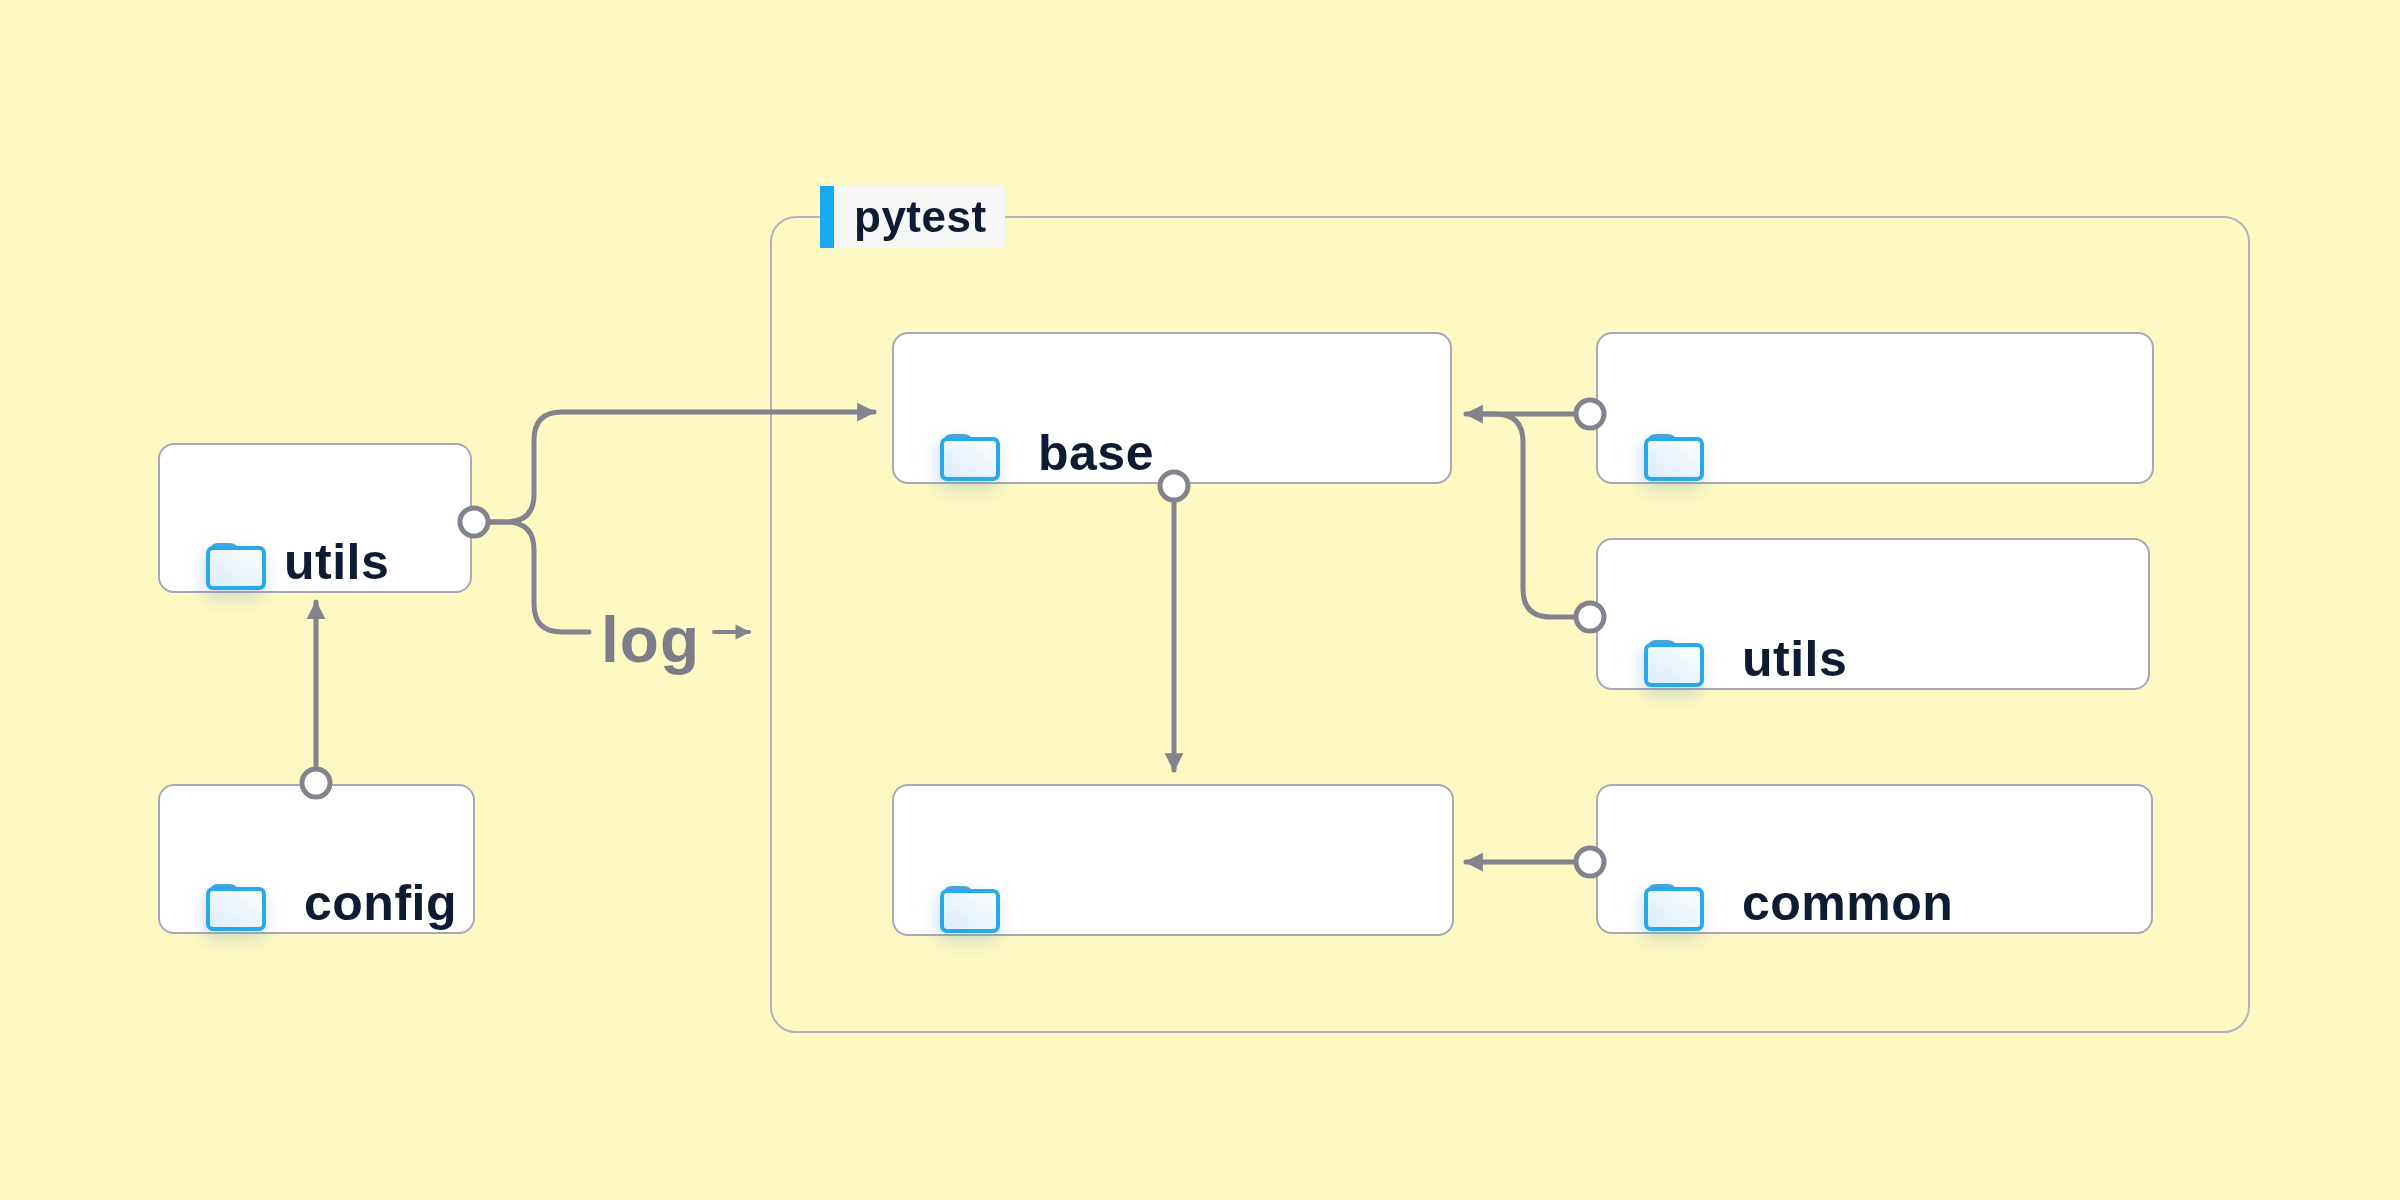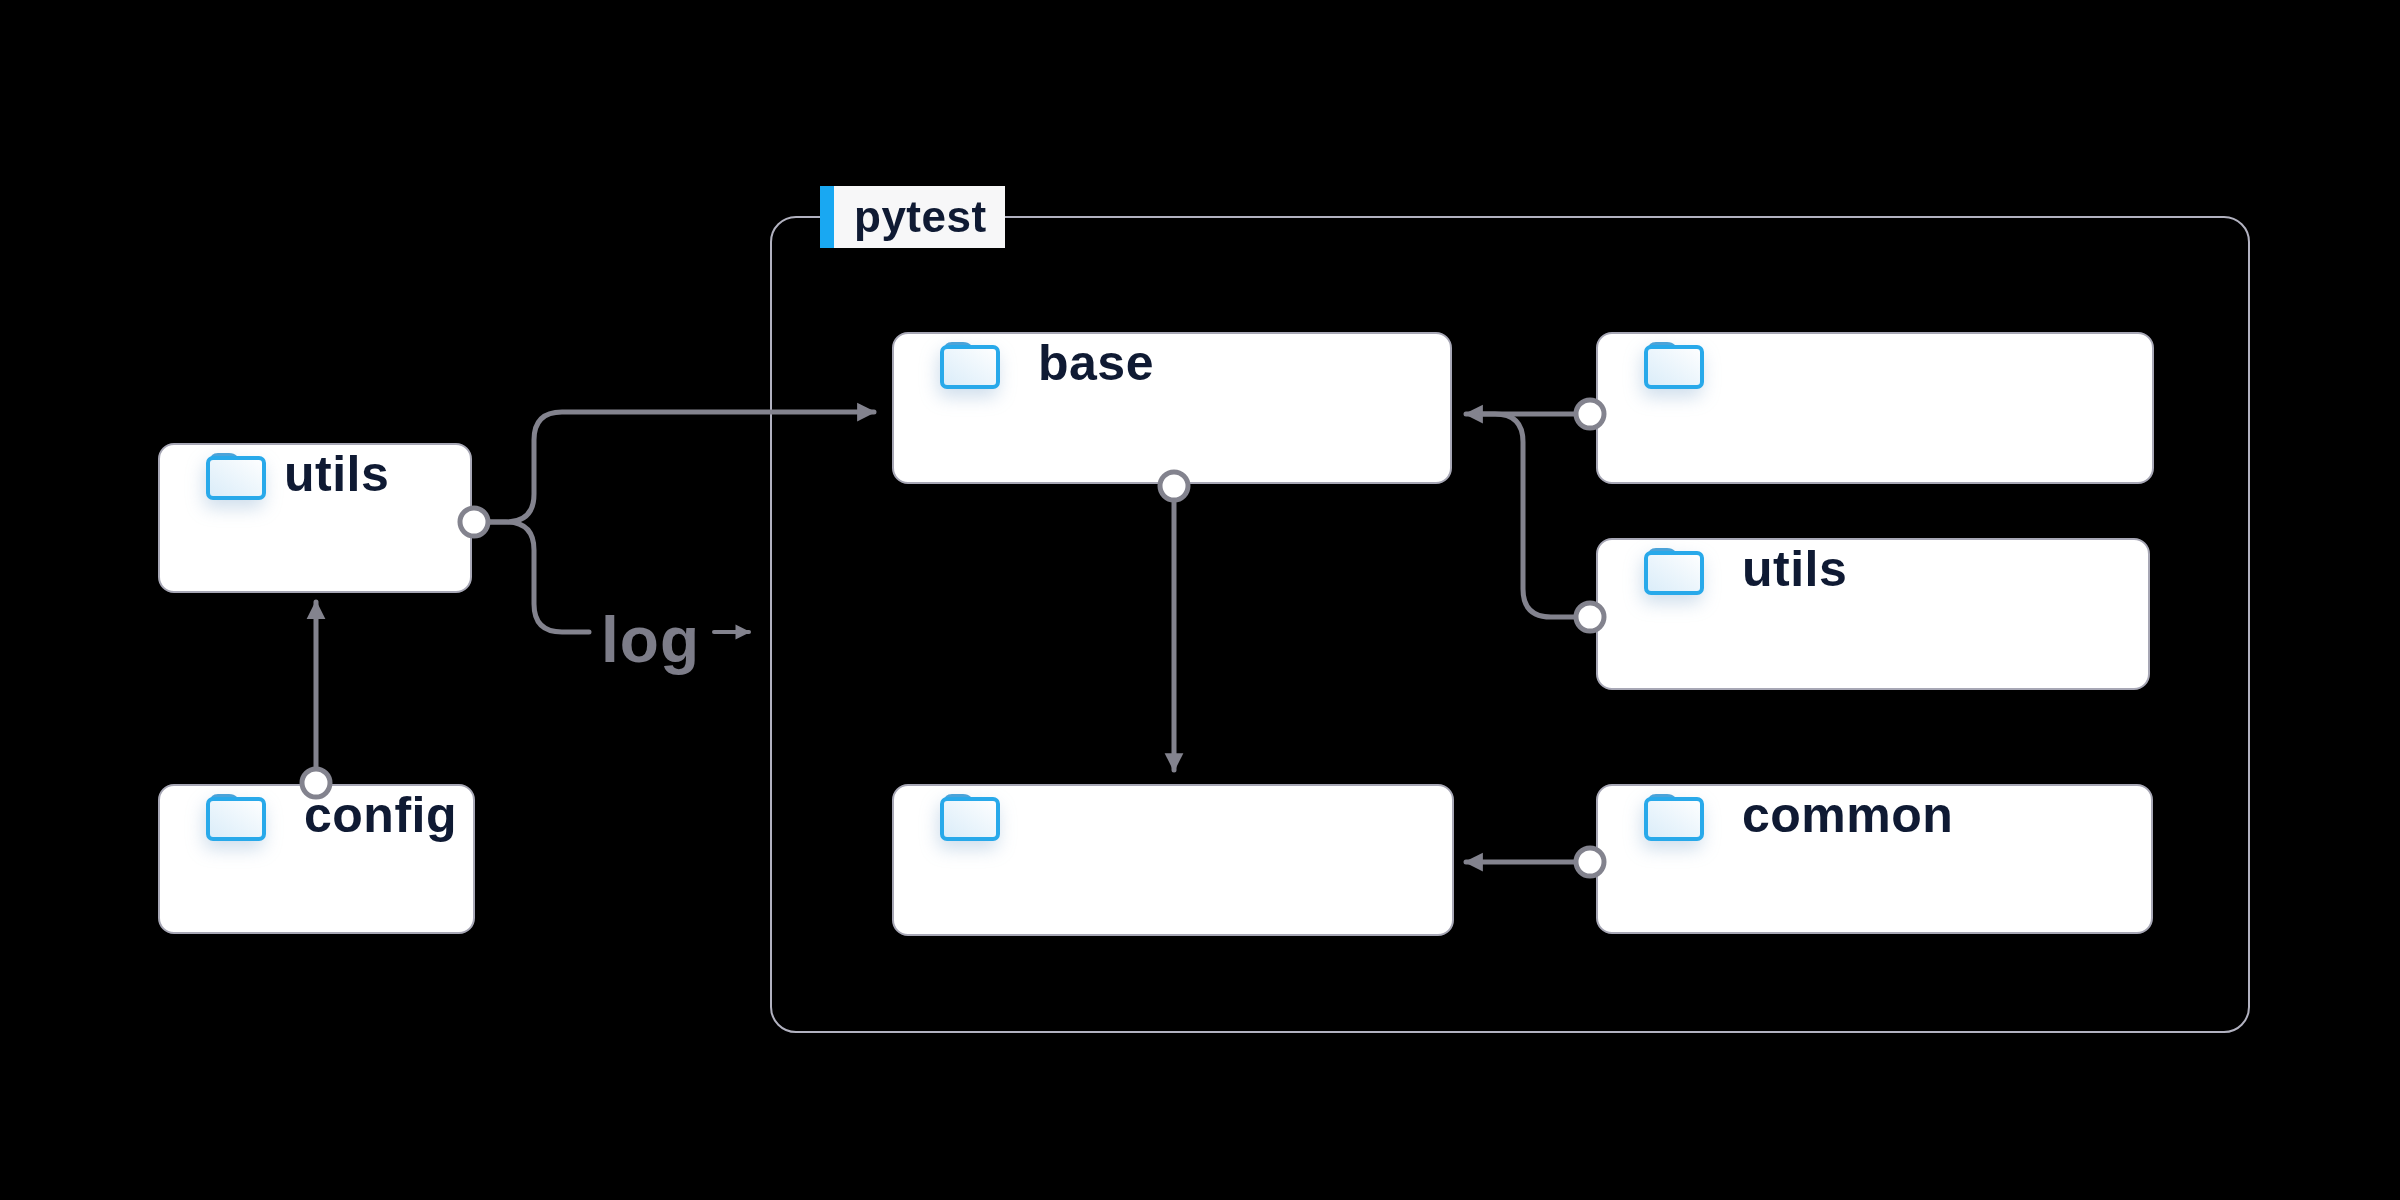--- a/index.html
+++ b/index.html
@@ -5,21 +5,21 @@
   html, body {
     margin: 0;
     padding: 0;
     background: #f7f7f8;
     font-family: "Liberation Sans", sans-serif;
   }
   .canvas {
     position: relative;
     width: 2400px;
     height: 1200px;
-    background: #000000;
+    background: #fef9c3;
     overflow: hidden;
   }
 
   
   .group-box {
     position: absolute;
     left: 770px;
     top: 216px;
     width: 1476px;
     height: 813px;
@@ -50,21 +50,21 @@
     letter-spacing: 0.5px;
   }
 
   
   .node {
     position: absolute;
     background: #ffffff;
     border: 2.5px solid #a7a7b5;
     border-radius: 16px;
     display: flex;
-    align-items: flex-start;
+    align-items: flex-end;
     padding-left: 42px;
     gap: 34px;
     box-sizing: border-box;
     z-index: 1;
   }
   .node-label {
     font-size: 50px;
     font-weight: 700;
     color: #0f1a33;
     letter-spacing: 0.5px;

